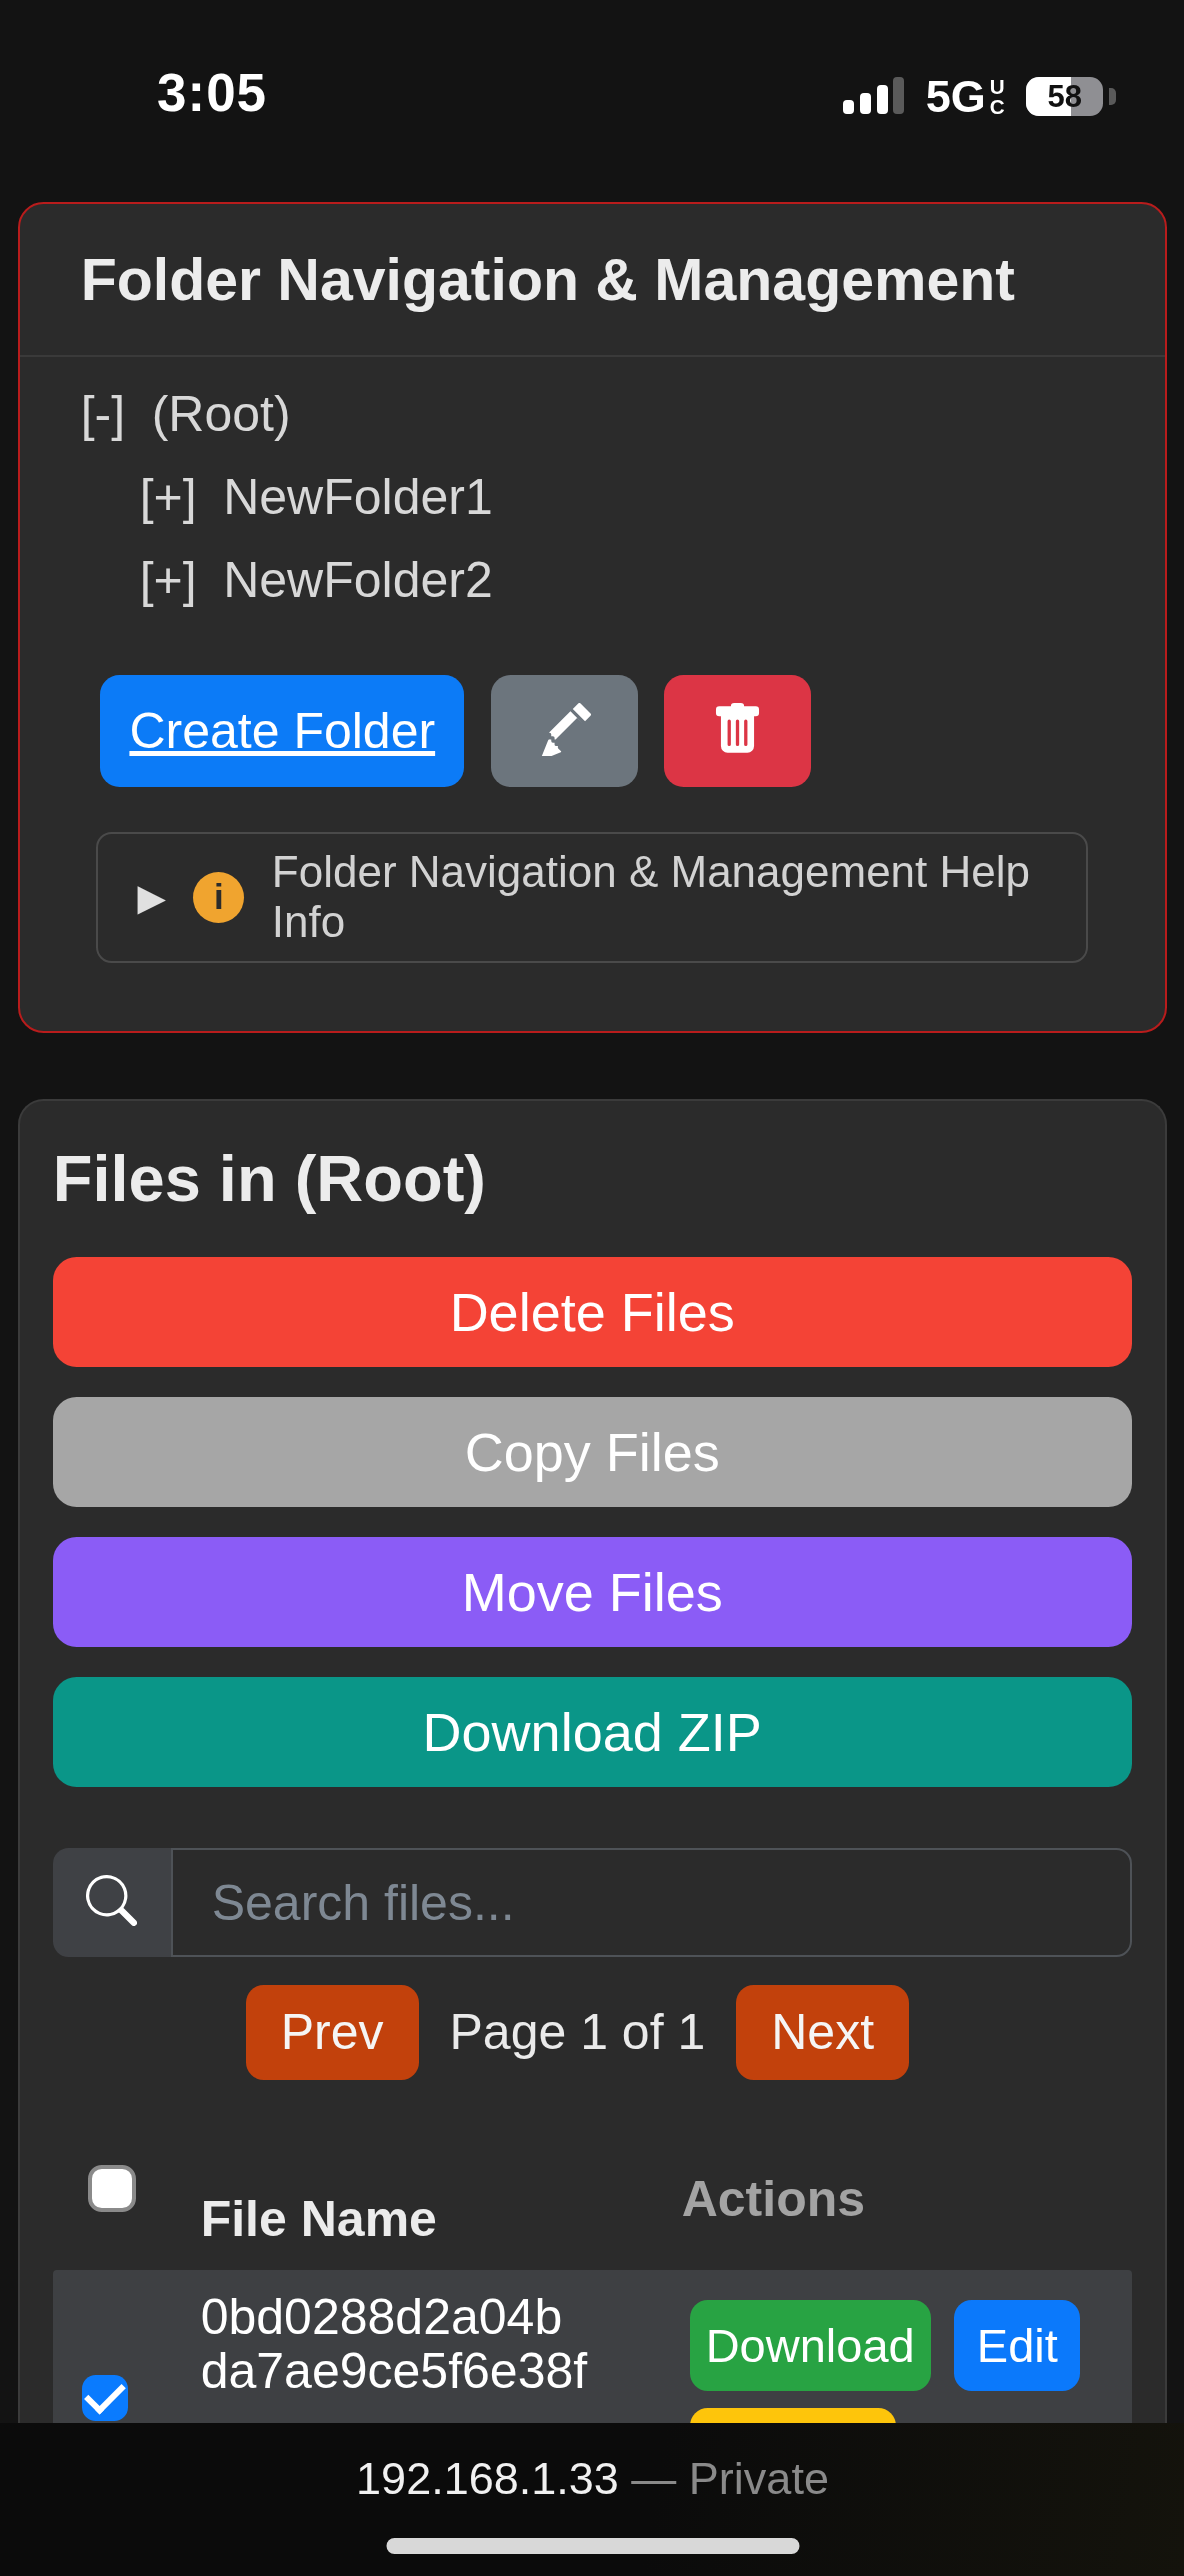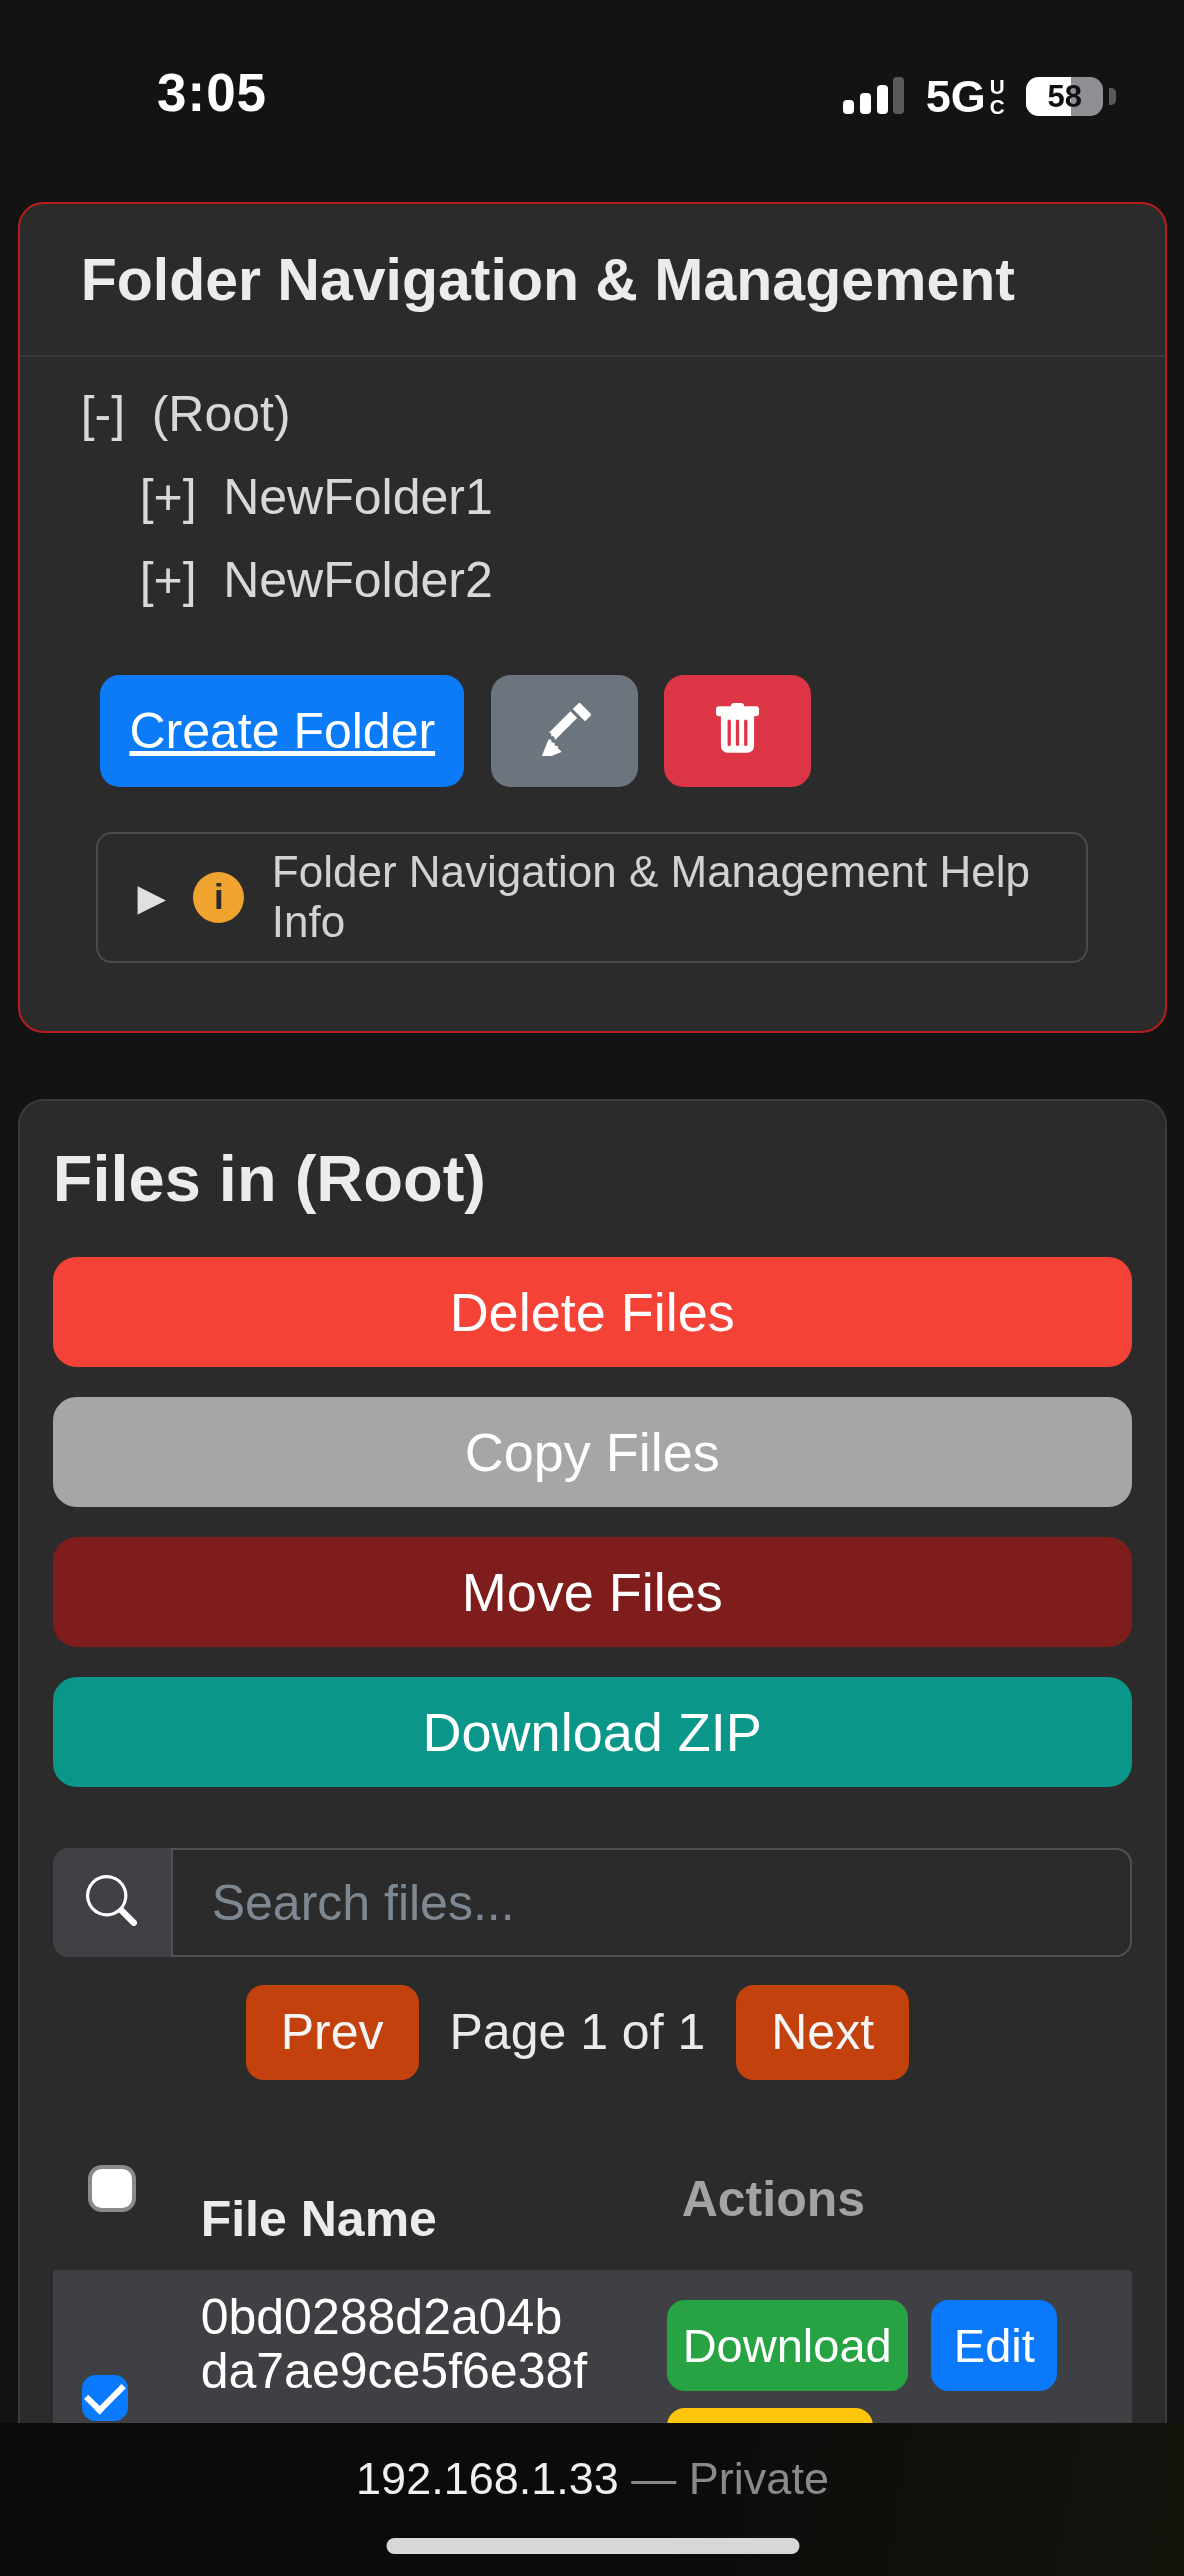--- a/index.html
+++ b/index.html
@@ -87,21 +87,21 @@
   }
   .card2-title { margin-top:38px; font-size:65px; font-weight:700; color:#ececec; line-height:79px; }
   .bulk-btn {
     display:block; width:100%; height:110px; border-radius:23.6px;
     font-size:54px; color:#ffffff; margin-top:30px;
     display:flex; align-items:center; justify-content:center;
   }
   .bulk-btn.first { margin-top:39px; }
   .bulk-delete { background:#f44336; }
   .bulk-copy { background:#a6a6a6; }
-  .bulk-move { background:#7f1d1d; }
+  .bulk-move { background:#8b5cf6; }
   .bulk-zip { background:#0a9688; }
 
   .search-row { display:flex; margin-top:61px; height:109px; }
   .search-addon {
     width:118px; background:#3f4145; border-radius:15.7px 0 0 15.7px;
     display:flex; align-items:center; justify-content:center; flex:0 0 auto;
   }
   .search-addon svg { width:51px; height:51px; fill:#ffffff; }
   .search-input {
     flex:1; background:#2b2b2b; border:2px solid #4e5257; border-radius:0 15.7px 15.7px 0;
@@ -138,21 +138,21 @@
   .row-checkbox {
     position:absolute; left:29.5px; top:50%; transform:translateY(-50%);
     width:46px; height:46px; border-radius:13.8px; background:#0a7bfe;
     display:flex; align-items:center; justify-content:center;
   }
   .row-checkbox .tick {
     width:21.6px; height:37px; border:solid #ffffff; border-width:0 6.9px 6.9px 0;
     transform:rotate(45deg); margin-top:-7.9px;
   }
   .file-name { margin-left:148px; padding-top:20px; font-size:50px; line-height:54px; color:#ffffff; }
-  .row-actions { position:absolute; left:614px; top:30px; }
+  .row-actions { position:absolute; left:637px; top:30px; }
   .action-line { display:flex; }
   .sm-btn {
     height:91px; border-radius:17.7px; font-size:47px; color:#ffffff;
     display:flex; align-items:center; justify-content:center;
   }
   .dl-btn { width:241px; background:#28a343; }
   .edit-btn { width:126px; background:#0b79fb; margin-left:23.6px; }
   .partial-btn { width:206px; height:88px; border-radius:17.7px; background:#fec50b; margin-top:16.7px; }
 
   

